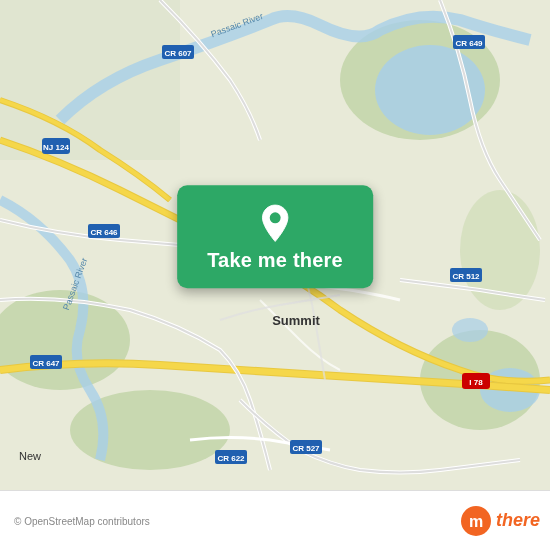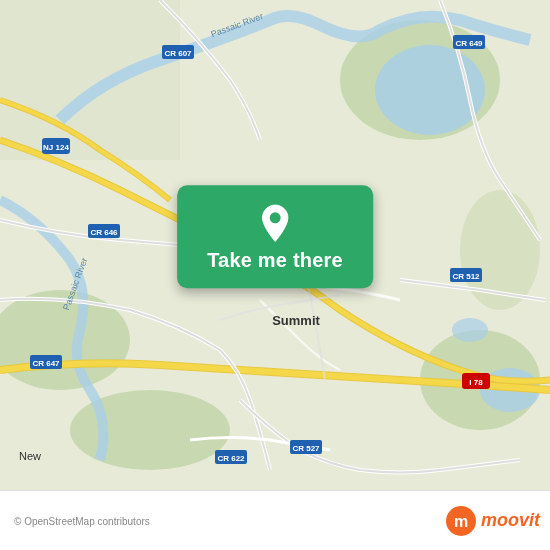--- a/index.html
+++ b/index.html
@@ -211,15 +211,15 @@
 <div id="bottom-bar">
   <div id="address-block">
     <span id="osm-attribution">© OpenStreetMap contributors</span>
   </div>
   <div id="moovit-logo">
 
     <svg id="moovit-icon" viewBox="0 0 32 32" xmlns="http://www.w3.org/2000/svg">
       <circle cx="16" cy="16" r="15" fill="#f26522"></circle>
       <text x="16" y="22" text-anchor="middle" font-size="16" fill="white" font-weight="bold" font-family="Arial">m</text>
     </svg>
-    <span id="moovit-text">moovit</span>
+    <span id="moovit-text">there</span>
   </div>
 </div>
 
 </body></html>

